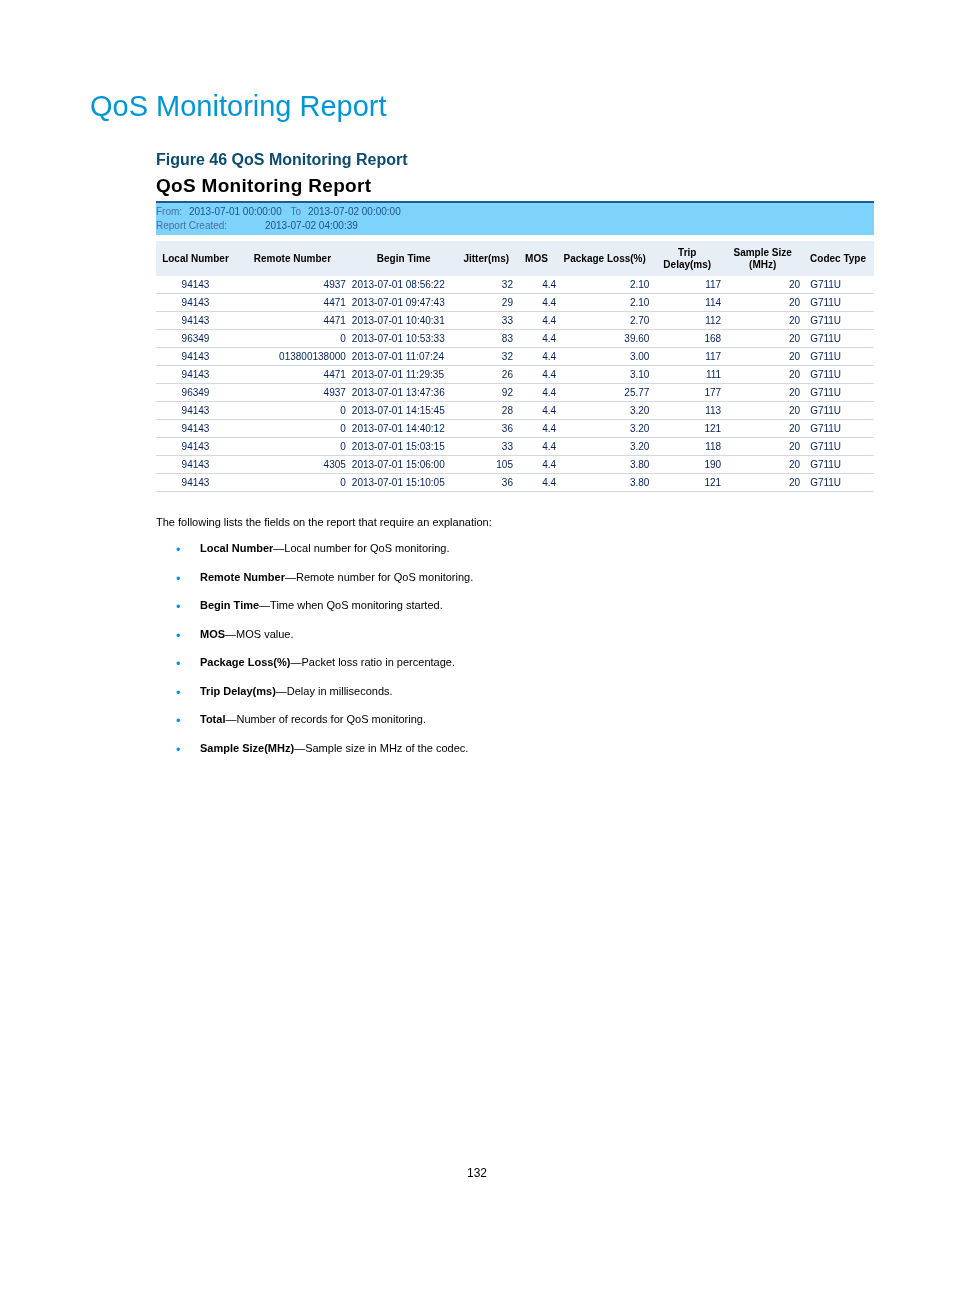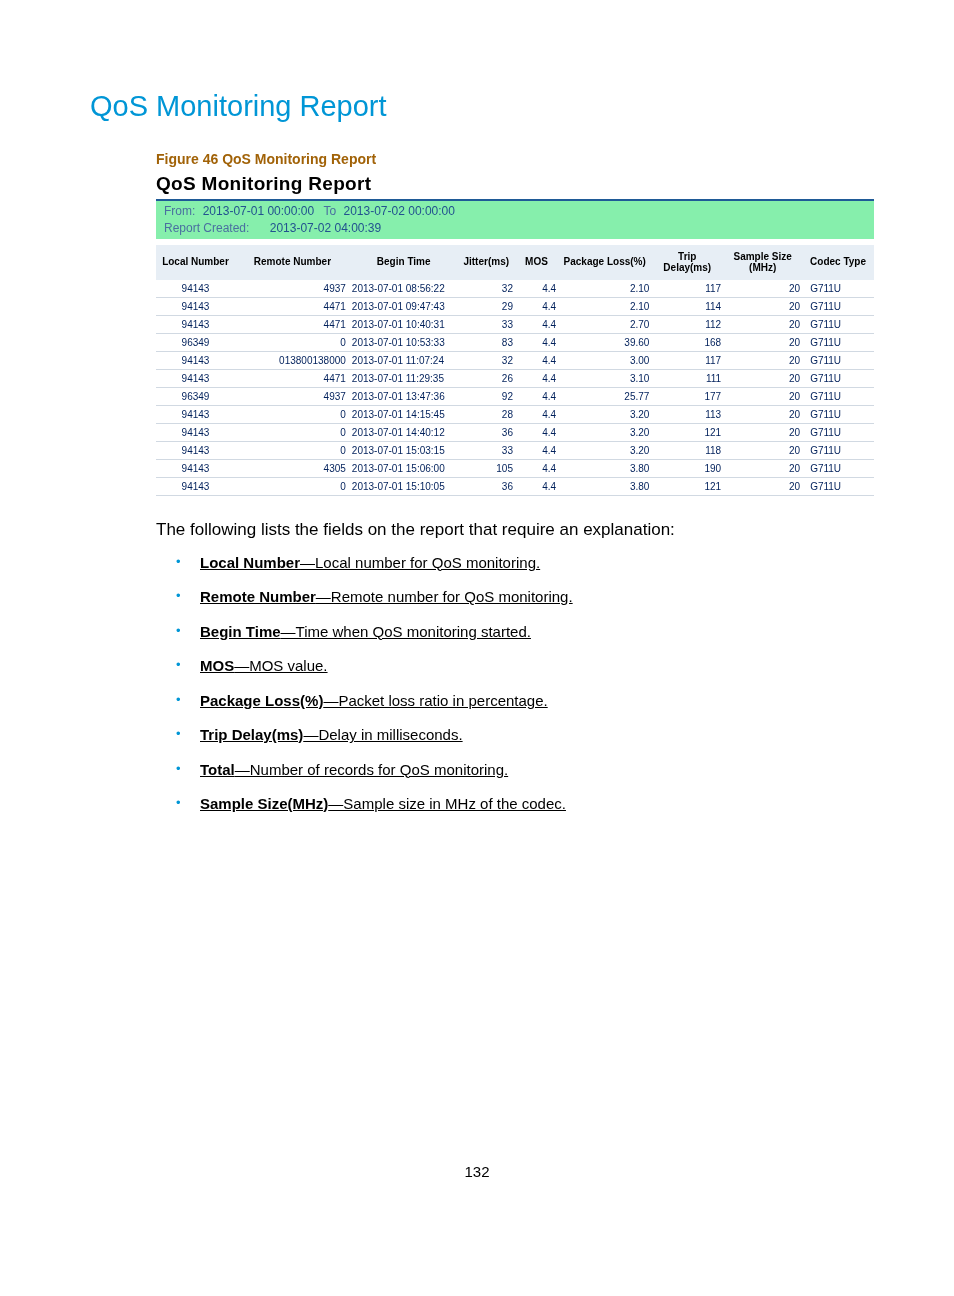--- a/index.html
+++ b/index.html
@@ -16,46 +16,46 @@
     min-height: 1200px;
     box-sizing: border-box;
   }
   .page-title {
     color: #0096d6;
     font-size: 29px;
     font-weight: 300;
     margin: 0 0 28px 0;
   }
   .figure-cap {
-    color: #a16207;
-    font-size: 14px;
+    color: #0c4a6e;
+    font-size: 16px;
     font-weight: bold;
     margin: 0 0 6px 0;
   }
   .content {
     margin-left: 66px;
   }
   .rpt-wrap {
     background: #fff;
     font-family: Arial, sans-serif;
     margin-bottom: 24px;
   }
   .rpt-title {
     font-size: 19px;
     font-weight: bold;
     letter-spacing: 0.3px;
     margin: 0 0 4px 0;
     color: #000;
   }
   .rpt-strip {
     border-top: 2px solid #1f5a97;
-    background: #86efac;
-    font-size: 12px;
+    background: #7dd3fc;
+    font-size: 10px;
     color: #1f4f8a;
-    padding: 2px 0 2px 8px;
+    padding: 2px 0 2px 0;
     line-height: 1.4;
     margin-bottom: 6px;
   }
   .rpt-strip div { padding-left: 0px; color: #2a5a9a; }
   .rpt-strip span.lbl { color: #4a6fa0; }
   .rpt-strip span.val { color: #22528f; margin-left: 4px; }
 
   table.rpt {
     border-collapse: collapse;
     width: 100%;
@@ -77,52 +77,51 @@
     color: #00205b;
     text-align: right;
     font-size: 10px;
   }
   table.rpt tbody td.ln { text-align: center; padding-left: 2px;}
   table.rpt tbody td.bt { text-align: left; margin-left: 12px; }
   table.rpt tbody td.rn { padding-right: 4px;}
   table.rpt tbody td.ct { text-align: left; padding-left: 8px;}
 
   .explain-intro {
-    font-size: 17px;
+    font-size: 11px;
     margin: 12px 0 12px 0;
   }
   ul.explain {
     list-style: none;
     padding: 0;
     margin: 0;
   }
   ul.explain li {
     position: relative;
     padding-left: 44px;
-    font-size: 15px;
+    font-size: 11px;
     line-height: 1.5;
     margin-bottom: 12px;
-    text-decoration: underline;
   }
   ul.explain li::before {
     content: "•";
     position: absolute;
     left: 20px;
     top: 0;
     color: #0096d6;
     font-size: 13px;
   }
   ul.explain li .term { font-weight: bold; }
   .page-num {
     position: absolute;
     bottom: 20px;
     left: 0;
     right: 0;
     text-align: center;
-    font-size: 15px;
+    font-size: 12px;
   }
 </style>
 </head>
 <body>
 
 <div class="page">
 
   <h1 class="page-title">QoS Monitoring Report</h1>
 
   <div class="content">
@@ -134,21 +133,21 @@
 
       <div class="rpt-strip">
         <div>
           <span class="lbl">From:</span>
           <span class="val">2013-07-01 00:00:00</span>
           <span class="lbl" style="margin-left:6px">To</span>
           <span class="val">2013-07-02 00:00:00</span>
         </div>
         <div>
           <span class="lbl">Report Created:</span>
-          <span class="val" style="margin-left:17px">2013-07-02 04:00:39</span>
+          <span class="val" style="margin-left:35px">2013-07-02 04:00:39</span>
         </div>
       </div>
 
       <table class="rpt">
         <colgroup>
           <col style="width:11%">
             <col style="width:16%">
             <col style="width:15%">
           <col style="width:8%">
             <col style="width:6%">

